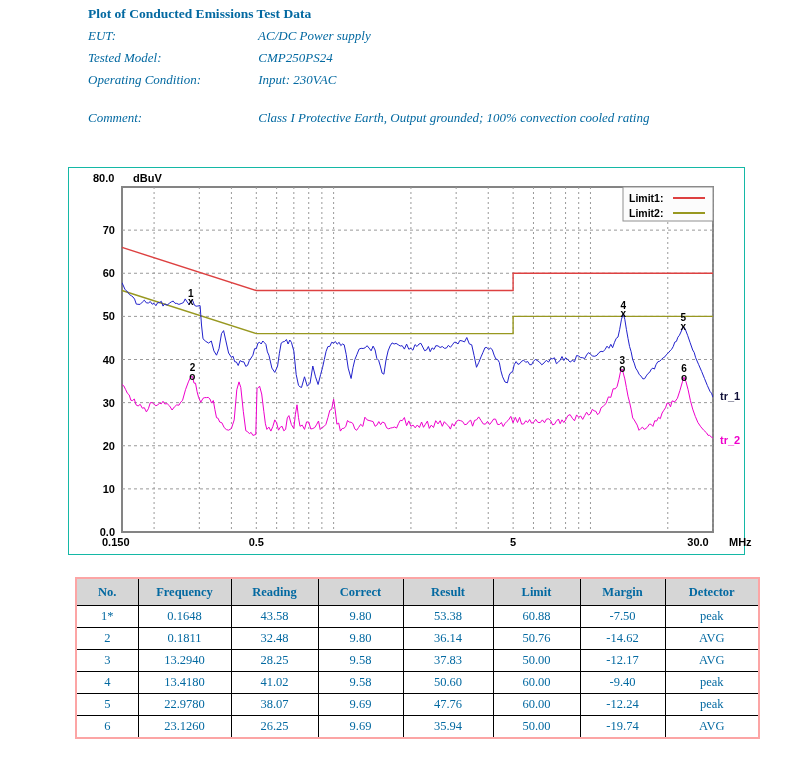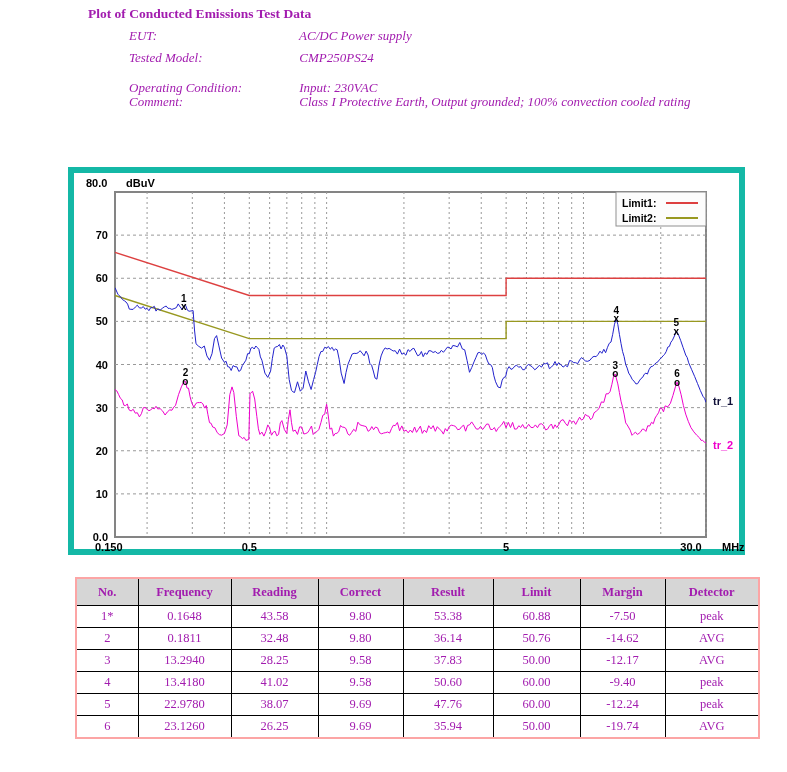--- a/index.html
+++ b/index.html
@@ -1,22 +1,22 @@
 <!DOCTYPE html>
 <html><head>
 <meta charset="utf-8">
 <style>
   html,body{margin:0;padding:0;background:#fff;}
   .page{position:relative;width:787px;height:772px;background:#fff;overflow:hidden;
-        font-family:"Liberation Serif","DejaVu Serif",serif;color:#a21caf;}
+        font-family:"Liberation Serif","DejaVu Serif",serif;color:#0369a1;}
   .doc-title{position:absolute;left:88px;top:6px;font-weight:bold;font-size:13.5px;}
   .field-row{position:absolute;left:88px;font-style:italic;font-size:13px;white-space:nowrap;}
-  .field-label{display:inline-block;width:167px;margin-left:41px;}
+  .field-label{display:inline-block;width:167px;}
   .chart-frame{position:absolute;left:68px;top:167px;width:677px;height:388px;
-               border:6px solid #14b8a6;box-sizing:border-box;background:#fff;}
+               border:1px solid #14b8a6;box-sizing:border-box;background:#fff;padding-left:12px;}
   .chart-frame svg{display:block;}
   table.results{position:absolute;left:75px;top:577px;width:683px;border-collapse:collapse;
                 border:2px solid #fca5a5;table-layout:fixed;font-size:12.5px;text-align:center;}
   table.results th,table.results td{border:1px solid #000;padding:1px 2px;overflow:hidden;}
   table.results th{background:#d6d6d6;font-weight:bold;height:24px;}
   table.results tr.units th{height:19px;}
   table.results td{height:19px;background:#fff;}
 </style>
 </head>
 <body>
@@ -26,25 +26,25 @@
   <div class="doc-title">Plot of Conducted Emissions Test Data</div>
 
   <div class="field-row" style="top:28px">
     <span class="field-label">EUT:</span>
     <span>AC/DC Power supply</span>
   </div>
   <div class="field-row" style="top:50px">
     <span class="field-label">Tested Model:</span>
     <span>CMP250PS24</span>
   </div>
-  <div class="field-row" style="top:80px">
+  <div class="field-row" style="top:72px">
     <span class="field-label">Operating Condition:</span>
     <span>Input: 230VAC</span>
   </div>
-  <div class="field-row" style="top:94px">
+  <div class="field-row" style="top:110px">
     <span class="field-label">Comment:</span>
     <span>Class I Protective Earth, Output grounded; 100% convection cooled rating</span>
   </div>
 
   <div class="chart-frame">
     <svg id="chart-svg" width="673" height="384" viewBox="0 0 673 384">
         <defs>
           <clipPath id="plotclip">
             <rect x="41" y="19" width="591" height="345"></rect>
           </clipPath>

